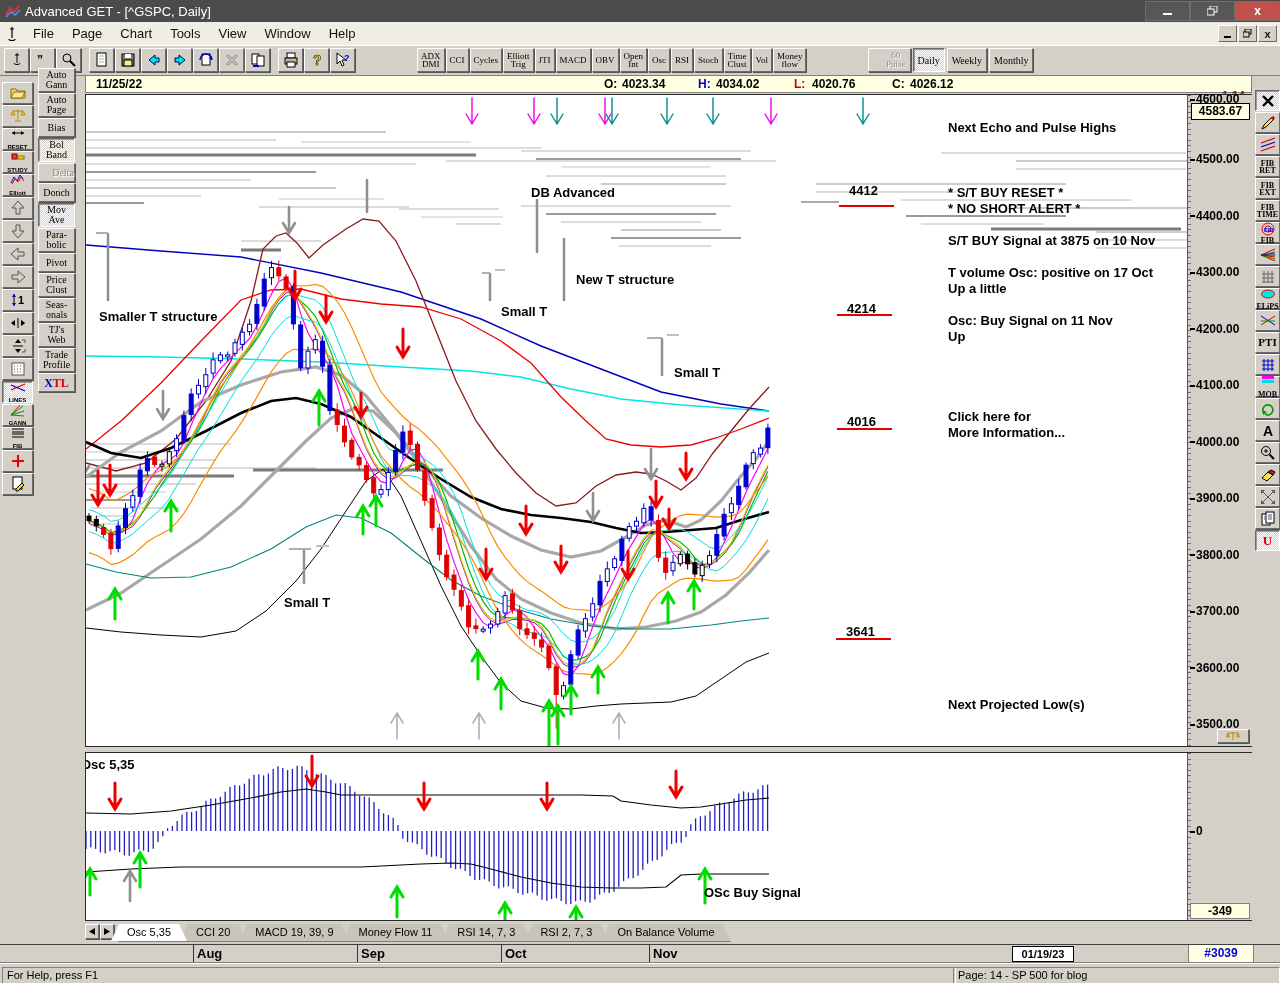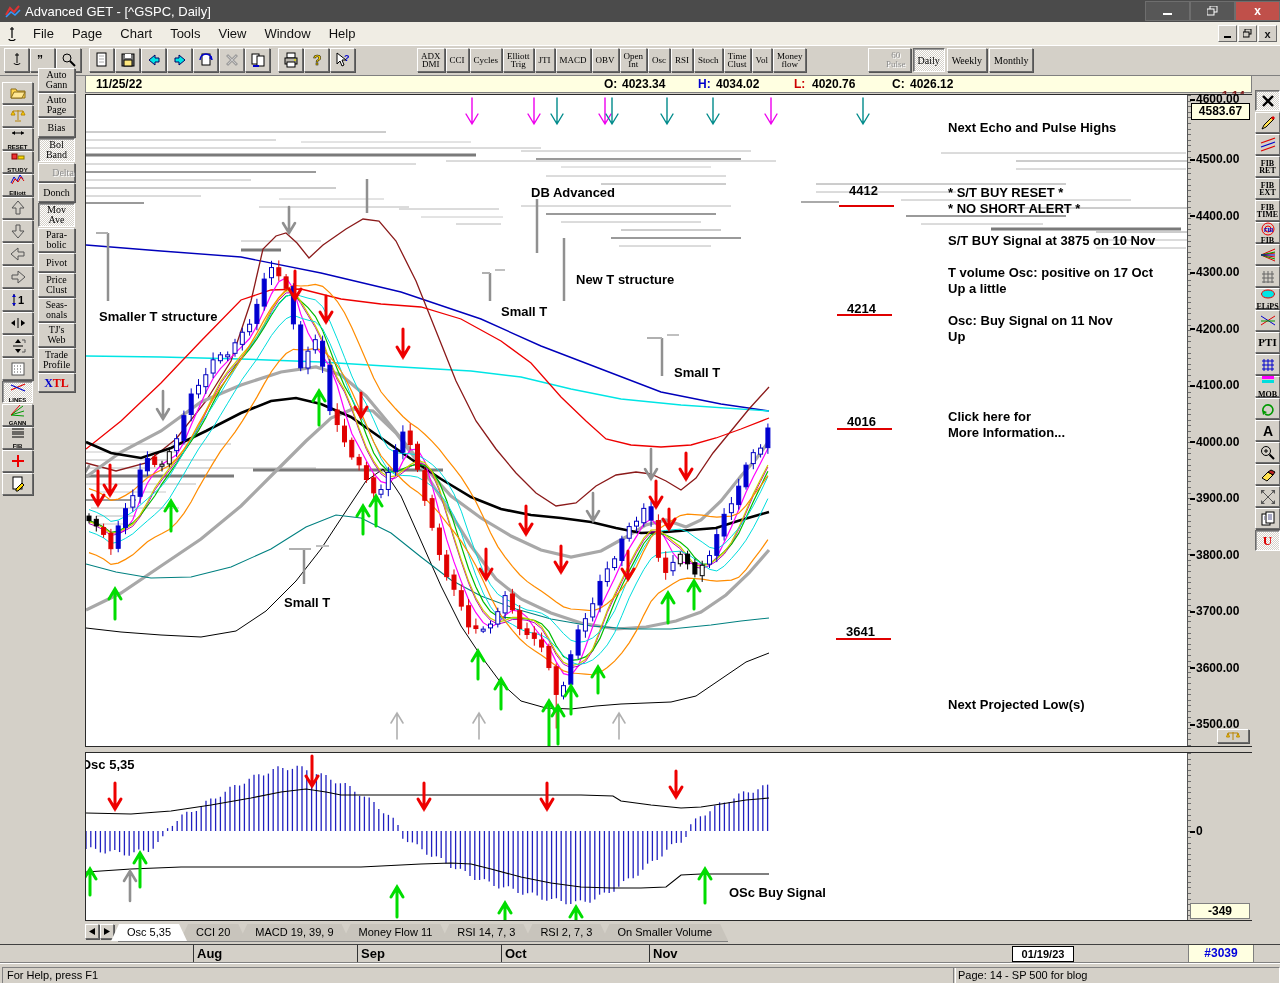--- a/index.html
+++ b/index.html
@@ -1042,21 +1042,21 @@
           <path d="M546 782L546 808M540 798L546 808L552 798" fill="none" stroke="#ee0000" stroke-width="3" stroke-linecap="round"></path>
           <path d="M675 770L675 796M669 786L675 796L681 786" fill="none" stroke="#ee0000" stroke-width="3" stroke-linecap="round"></path>
           <path d="M89 894L89 868M83 878L89 868L95 878" fill="none" stroke="#00dd00" stroke-width="3" stroke-linecap="round"></path>
           <path d="M139 886L139 852M133 862L139 852L145 862" fill="none" stroke="#00dd00" stroke-width="3" stroke-linecap="round"></path>
           <path d="M396 916L396 886M390 896L396 886L402 896" fill="none" stroke="#00dd00" stroke-width="3" stroke-linecap="round"></path>
           <path d="M504 932L504 902M498 912L504 902L510 912" fill="none" stroke="#00dd00" stroke-width="3" stroke-linecap="round"></path>
           <path d="M575 936L575 906M569 916L575 906L581 916" fill="none" stroke="#00dd00" stroke-width="3" stroke-linecap="round"></path>
           <path d="M704 902L704 868M698 878L704 868L710 878" fill="none" stroke="#00dd00" stroke-width="3" stroke-linecap="round"></path>
           <path d="M129 900L129 870M123 880L129 870L135 880" fill="none" stroke="#909090" stroke-width="2.6" stroke-linecap="round"></path>
         </svg>
-    <div class="anno" style="left: -5px; top: 4px;">Osc 5,35</div><div class="anno" style="left: 643px; top: 132px;">OSc Buy Signal</div></div>
+    <div class="anno" style="left: -5px; top: 4px;">Osc 5,35</div><div class="anno" style="left: 618px; top: 132px;">OSc Buy Signal</div></div>
     <div id="oscAxis" class="abs">
       <div class="axis-ticks"></div>
       <div class="ptick" style="top:71px;">0</div>
       <div id="oscLowBox">-349</div>
     </div>
   </div>
 
   <div id="tabbar" class="abs">
     <span class="tscroll btn3d" style="left:85px;">
         <svg width="6" height="7">
@@ -1068,21 +1068,21 @@
           <polygon points="0,0 6,3.5 0,7" fill="#000"></polygon>
         </svg>
       </span>
     <span id="tabs">
         <span class="tab active">Osc 5,35</span>
         <span class="tab">CCI 20</span>
         <span class="tab">MACD 19, 39, 9</span>
         <span class="tab">Money Flow 11</span>
         <span class="tab">RSI 14, 7, 3</span>
         <span class="tab">RSI 2, 7, 3</span>
-        <span class="tab">On Smaller Volume</span>
+        <span class="tab">On Balance Volume</span>
       </span>
   </div>
 
   <div id="dateaxis" class="abs">
     <div id="months">
         <span class="month" style="left: 197px;">Aug</span>
         <span class="month" style="left: 361px;">Sep</span>
         <span class="month" style="left: 505px;">Oct</span>
         <span class="month" style="left: 653px;">Nov</span>
         <span class="msep" style="left: 193px;"></span>

